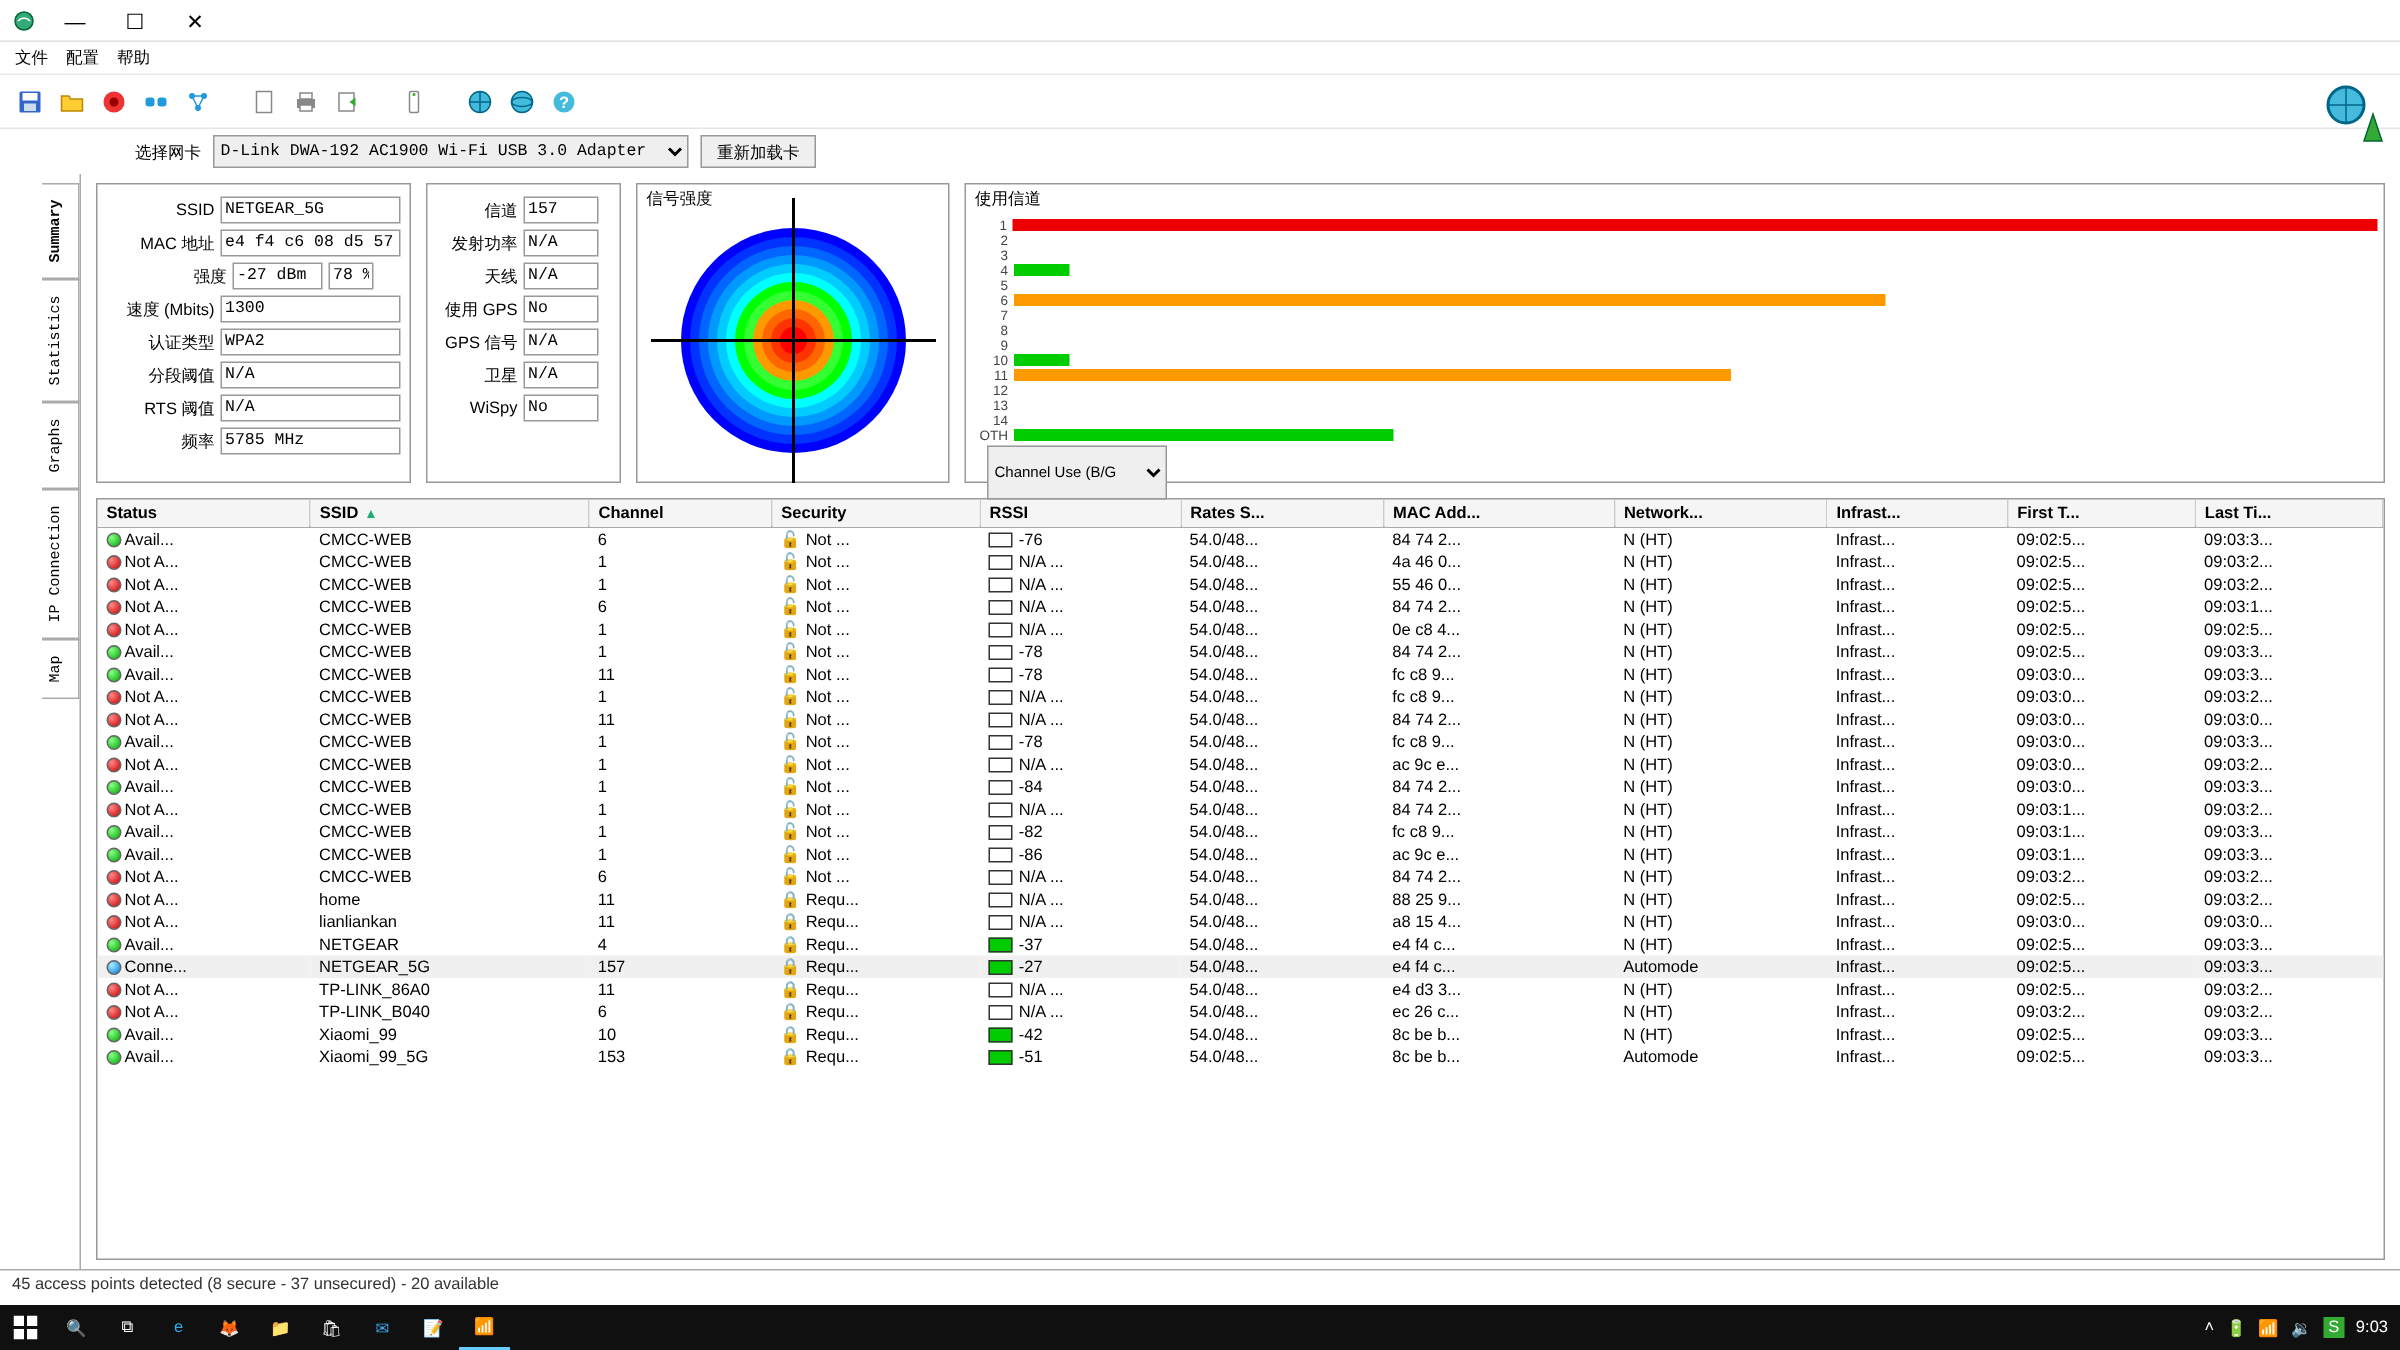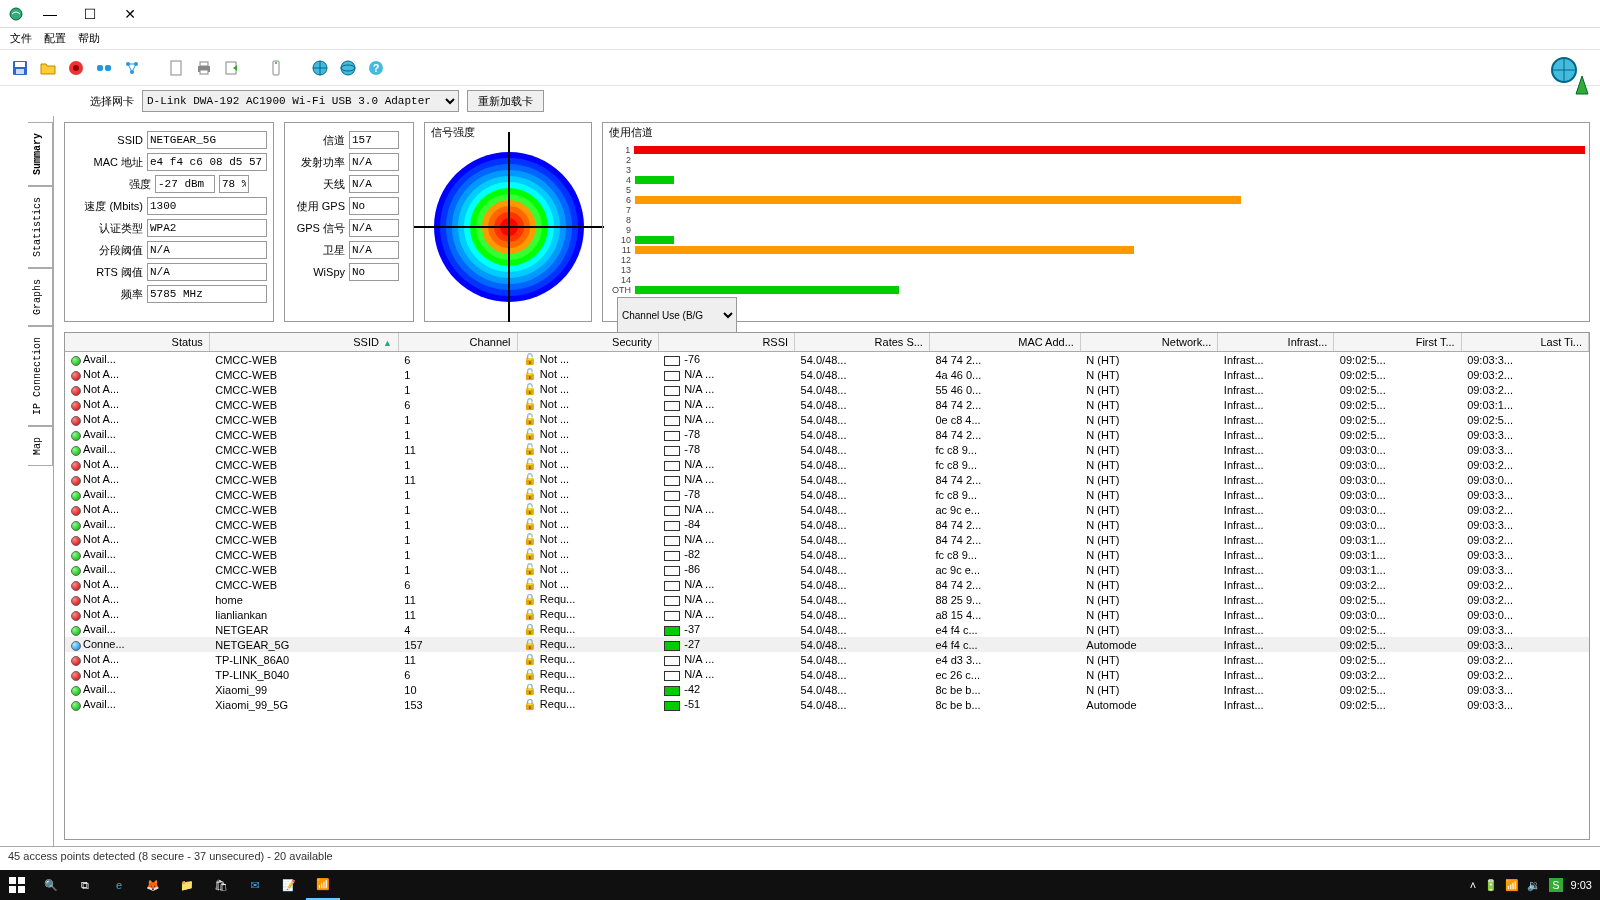--- a/index.html
+++ b/index.html
@@ -23,35 +23,35 @@
 .sidetabs .vt.active{background:#fff;font-weight:bold}
 .content{flex:1;padding:6px 10px 6px 10px;overflow:hidden}
 .panels{display:flex;gap:10px;height:200px}
 .infopanel{width:300px;border:1px solid #999;padding:6px;background:#fff}
 .infopanel .row{display:flex;align-items:center;height:22px;gap:4px}
 .infopanel .row label{width:80px;text-align:right;font-size:11px}
 .infopanel .row input{height:18px;border:1px solid #999;background:#fff;font-family:"Courier New",monospace;font-size:11px;padding:0 2px}
 .infopanel .row .v1{width:120px}
 .infopanel .row .vs{width:60px}
 .infopanel .row .vp{width:30px}
-.signalpanel{width:168px;border:1px solid #999;padding:4px;position:relative}
+.signalpanel{width:209px;border:1px solid #999;padding:4px;position:relative}
 .signalpanel .lbl{position:absolute;top:2px;left:6px}
 .radar{position:relative;width:160px;height:160px;margin:20px auto 0}
 .ring{position:absolute;border-radius:50%;left:50%;top:50%;transform:translate(-50%,-50%)}
 .cross{position:absolute;background:#000}
 .channelpanel{flex:1;border:1px solid #999;padding:4px;position:relative}
 .channelpanel .lbl{position:absolute;top:2px;left:6px}
 .bars{margin-top:18px;display:flex;flex-direction:column;gap:0;height:150px}
 .barrow{display:flex;align-items:center;height:10px}
 .barrow .chnum{width:28px;text-align:right;font-size:9px;padding-right:4px;color:#444}
 .barrow .bar{height:8px}
 .chsel{margin-top:2px;width:120px;height:36px;font-size:10px;border:1px solid #999;margin-left:10px}
 .grid{margin-top:10px;border:1px solid #999;height:calc(100% - 210px);overflow:auto;position:relative}
 .grid table{border-collapse:collapse;width:100%;font-family:"Courier New",monospace;font-size:11px}
-.grid th{background:#f5f5f5;border-right:1px solid #ccc;border-bottom:1px solid #aaa;padding:3px 6px;text-align:right;font-weight:normal;position:sticky;top:0;cursor:pointer;white-space:nowrap}
+.grid th{background:#f5f5f5;border-right:1px solid #ccc;border-bottom:1px solid #aaa;padding:3px 6px;text-align:left;font-weight:bold;position:sticky;top:0;cursor:pointer;white-space:nowrap}
 .grid td{padding:1px 6px;white-space:nowrap}
 .grid tr.sel td{background:#f0f0f0}
 .dot{display:inline-block;width:10px;height:10px;border-radius:50%;vertical-align:middle;border:1px solid #666;margin-right:2px}
 .dot.green{background:radial-gradient(circle at 30% 30%,#8f8,#0a0)}
 .dot.red{background:radial-gradient(circle at 30% 30%,#f88,#c00)}
 .dot.blue{background:radial-gradient(circle at 30% 30%,#aef,#07d)}
 .rssiblk{display:inline-block;width:16px;height:10px;border:1px solid #333;vertical-align:middle;margin-right:4px}
 .rssiblk.g{background:#0c0}
 .rssiblk.e{background:#fff}
 .statusbar{position:absolute;bottom:30px;left:0;right:0;height:24px;border-top:1px solid #aaa;padding:3px 8px;font-size:11px;color:#333;background:#fff}

